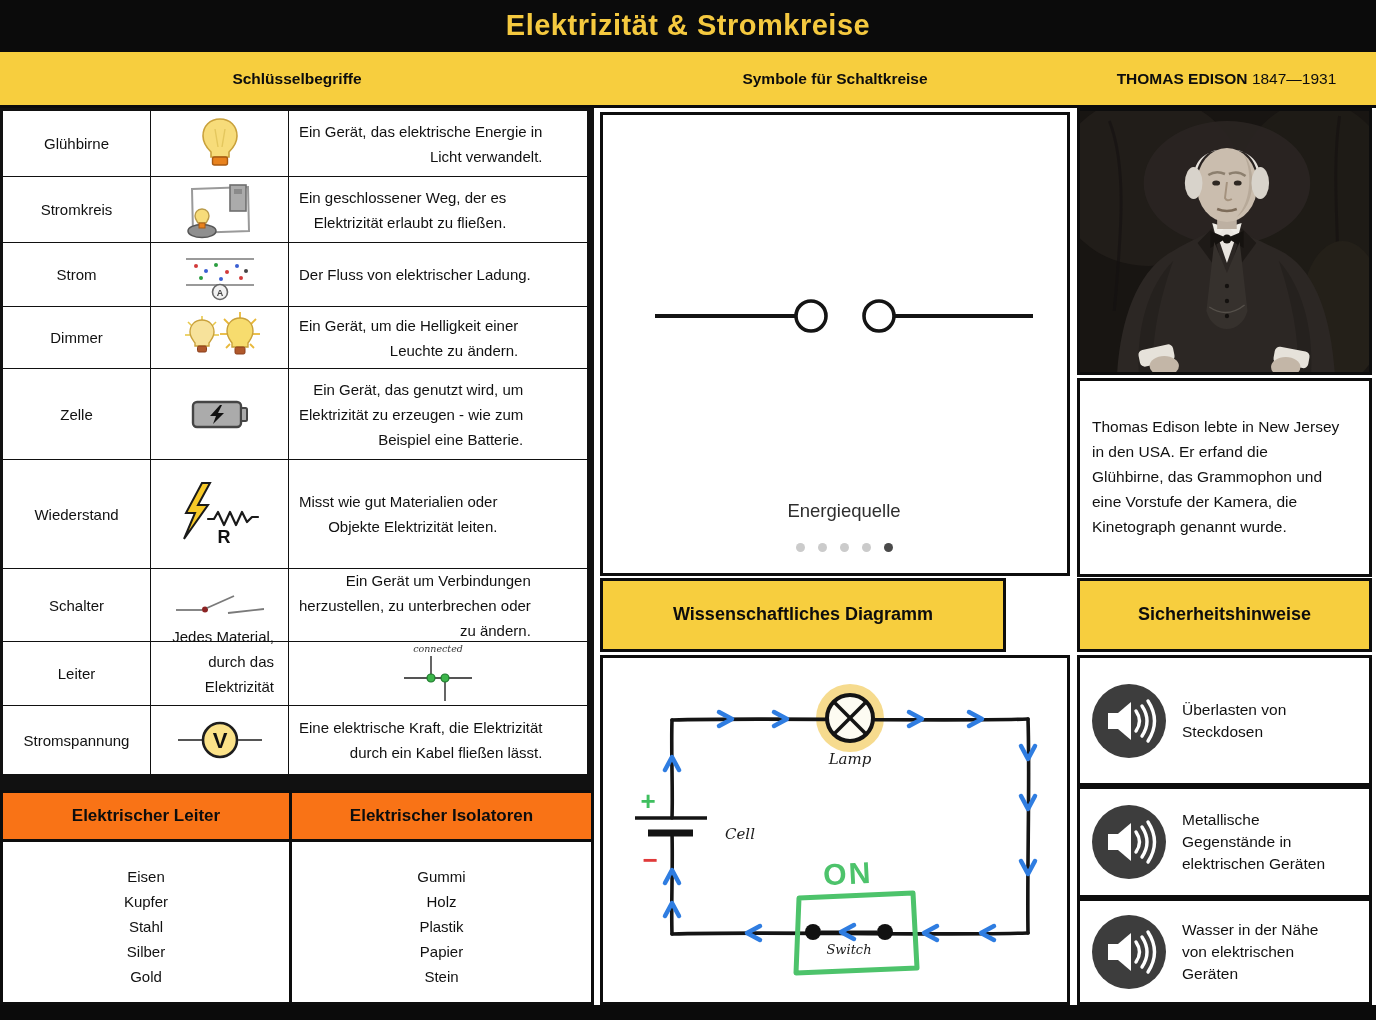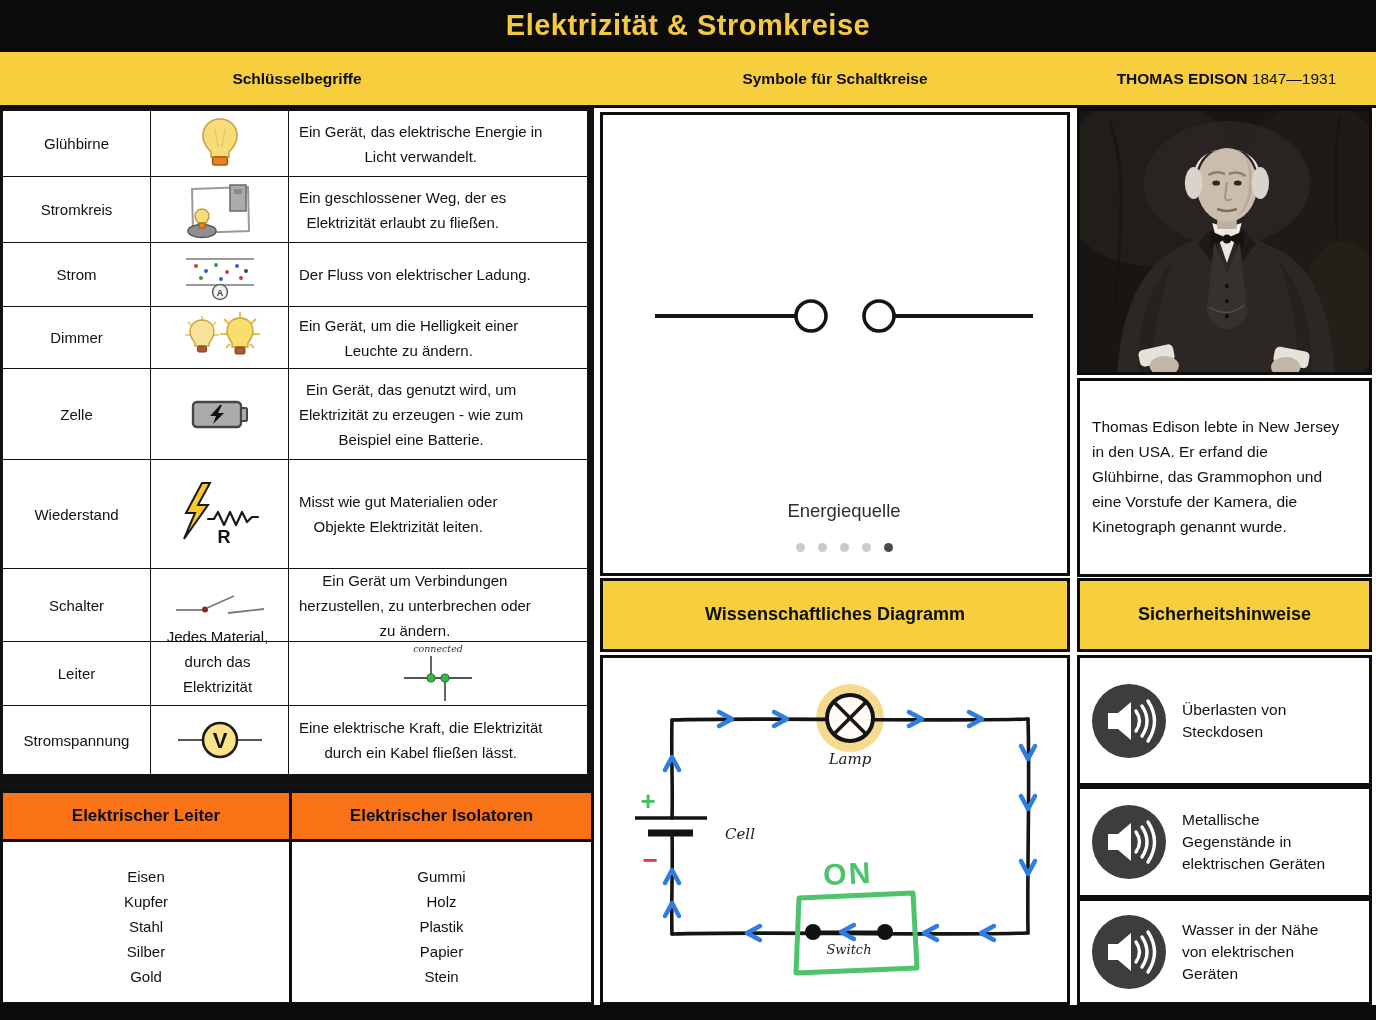--- a/index.html
+++ b/index.html
@@ -19,41 +19,41 @@
   .sec-right { left:1077px; width:299px; }
   .sec-right .years { font-weight:normal;margin-top:20px; }
 
   
   .terms-table { position:absolute; left:0; top:108px; width:594px; height:682px;
     display:grid; grid-template-columns:147px 137px 298px;
     grid-template-rows:65px 65px 63px 61px 90px 108px 72px 63px 68px;
     gap:1px; background:#111; border-left:3px solid #111; border-right:3px solid #111; border-top:3px solid #111; }
   .cell { background:#fff; display:flex; align-items:center; justify-content:center; }
   .cell.term { font-size:15px; color:#111; text-align:center; }
-  .cell.def { justify-content:flex-start; padding:0 14px 0 10px; font-size:15px; line-height:25px; color:#111; white-space:pre-line; text-align:center; }
+  .cell.def { justify-content:flex-start; padding:0 14px 0 10px; font-size:15px; line-height:25px; color:#111; white-space:pre-line; text-align:right; }
 
   
   .subhead { position:absolute; top:790px; height:52px; background:#f97316; border:3px solid #0d0d0d; text-align:center; font-weight:bold; font-size:17px; line-height:45px; color:#0d0d0d; }
   .subhead.c1 { left:0; width:292px; }
   .subhead.c2 { left:289px; width:305px; }
   .listbox { position:absolute; top:839px; height:166px; background:#fff; border:3px solid #0d0d0d; text-align:center; padding-top:22px; }
   .listbox.c1 { left:0; width:292px; }
   .listbox.c2 { left:289px; width:305px; }
   .listbox div { font-size:15px; line-height:25px; color:#111; }
 
   
   .symbols-panel { position:absolute; left:600px; top:112px; width:470px; height:464px; background:#fff; border:3px solid #0d0d0d; }
   .symbols-panel .symbol-svg { position:absolute; left:0; top:175px; }
   .slide-label { position:absolute; left:0; top:385px; width:100%; text-align:center; font-size:18.5px; color:#2e2e2e; padding-left:18px; }
   .dots { position:absolute; left:0; top:428px; width:100%; display:flex; justify-content:center; gap:13px; padding-left:18px; }
   .dot { width:9px; height:9px; border-radius:50%; background:#cbcbcb; }
   .dot.active { background:#4a4a4a; }
 
   
-  .diagram-head { position:absolute; left:600px; top:578px; width:470px; height:74px; background:#F7CE3E; border:3px solid #0d0d0d; text-align:center; font-weight:bold; font-size:18px; line-height:66px; color:#0d0d0d; }
+  .diagram-head { position:absolute; left:600px; top:578px; width:406px; height:74px; background:#F7CE3E; border:3px solid #0d0d0d; text-align:center; font-weight:bold; font-size:18px; line-height:66px; color:#0d0d0d; }
   .diagram-panel { position:absolute; left:600px; top:655px; width:470px; height:350px; background:#fff; border:3px solid #0d0d0d; }
 
   
   .photo-box { position:absolute; left:1077px; top:108px; width:295px; height:267px; border:3px solid #0d0d0d; background:#181512; }
   .bio-box { position:absolute; left:1077px; top:378px; width:295px; height:199px; border:3px solid #0d0d0d; background:#fff; padding:33px 10px 0 12px; font-size:15.5px; line-height:25px; color:#111; white-space:pre-line; }
   .safety-head { position:absolute; left:1077px; top:578px; width:295px; height:74px; background:#F7CE3E; border:3px solid #0d0d0d; text-align:center; font-weight:bold; font-size:18px; line-height:66px; color:#0d0d0d; }
   .safety-item { position:absolute; left:1077px; width:295px; background:#fff; border:3px solid #0d0d0d; display:flex; align-items:center; }
   .safety-item .spk { flex:0 0 auto; margin-left:12px; cursor:pointer; }
   .safety-item .txt { margin-left:16px; font-size:15.5px; line-height:22px; color:#111; white-space:pre-line; }
   .s1 { top:655px; height:131px; }

